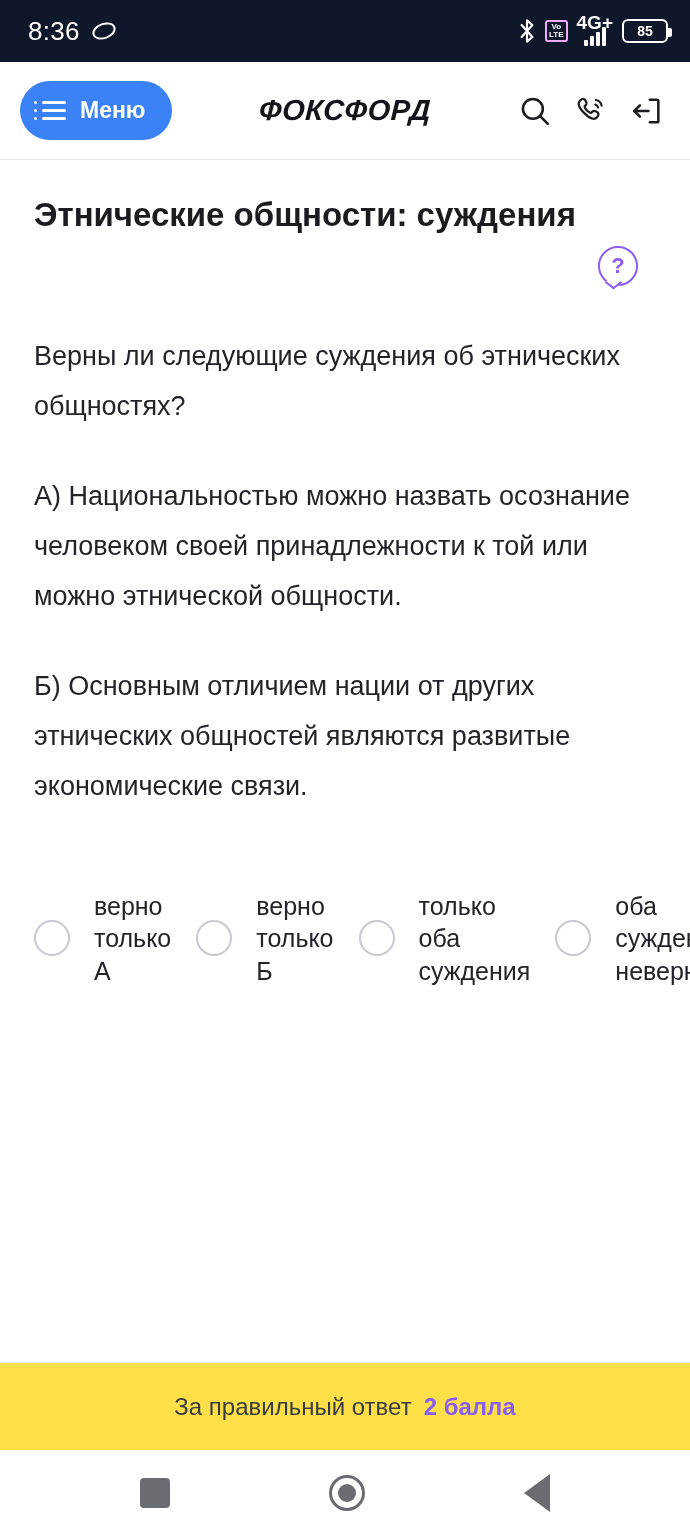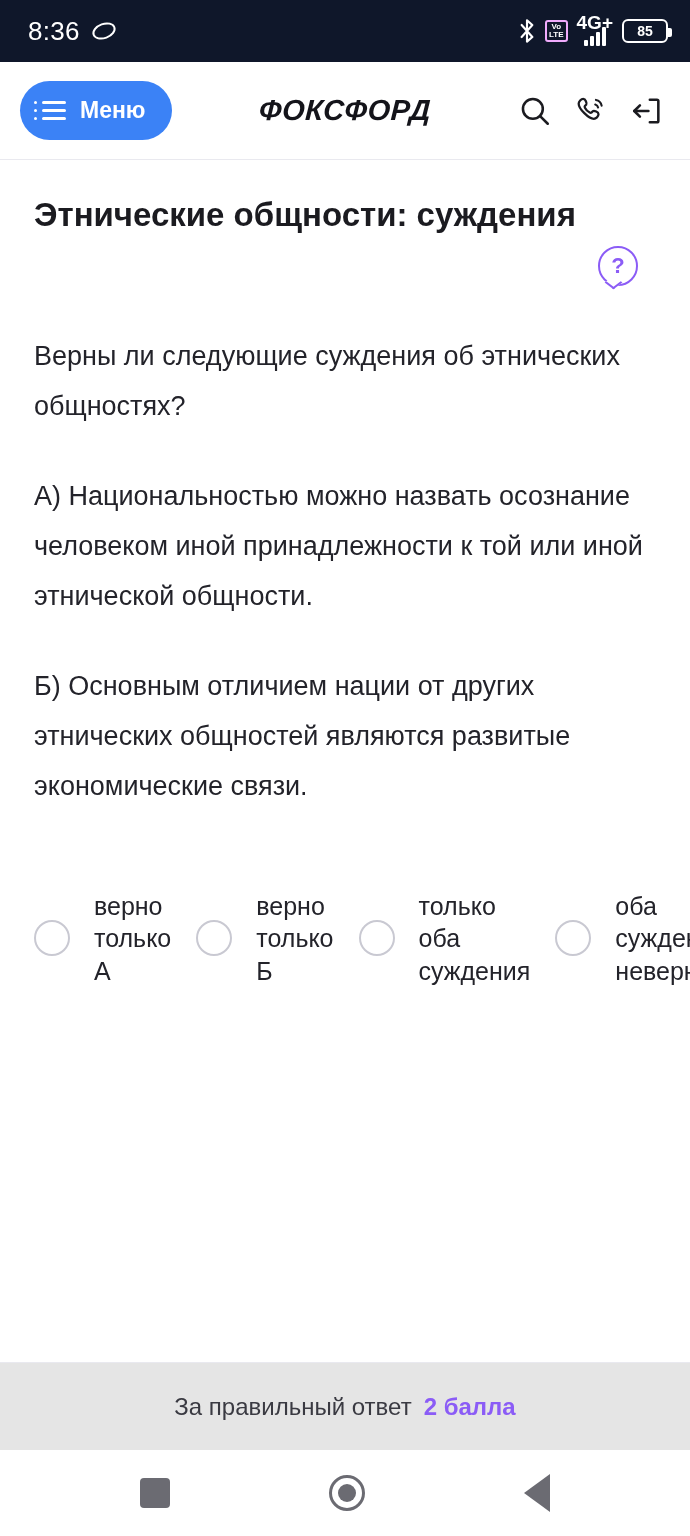--- a/index.html
+++ b/index.html
@@ -259,21 +259,21 @@
   .footer {
     flex: none;
     border-top: 1px solid #e9e9ef;
     height: 88px;
     display: flex;
     align-items: center;
     justify-content: center;
     gap: 12px;
     font-size: 24px;
     color: #3a3a42;
-    background: #e5e5e5;
+    background: #fde047;
   }
   .score {
     color: #8b5cf6;
     font-weight: 700;
   }
 
   
   .navbar {
     flex: none;
     height: 86px;
@@ -373,21 +373,21 @@
 
   <div class="content">
     <h1 class="task-title">Этнические общности: суждения</h1>
 
     <div class="help-row">
       <div class="help-badge">?</div>
     </div>
 
     <div class="question">
       <p class="q-par">Верны ли следующие суждения об этнических общностях?</p>
-      <p class="q-par">А) Национальностью можно назвать осознание человеком иной принадлежности к той или иной этнической общности.</p>
+      <p class="q-par">А) Национальностью можно назвать осознание человеком своей принадлежности к той или можно этнической общности.</p>
       <p class="q-par">Б) Основным отличием нации от других этнических общностей являются развитые экономические связи.</p>
     </div>
 
     <div class="options">
       <div class="option">
         <span class="radio"></span>
         <span class="option-label">верно только А</span>
       </div>
       <div class="option">
         <span class="radio"></span>

